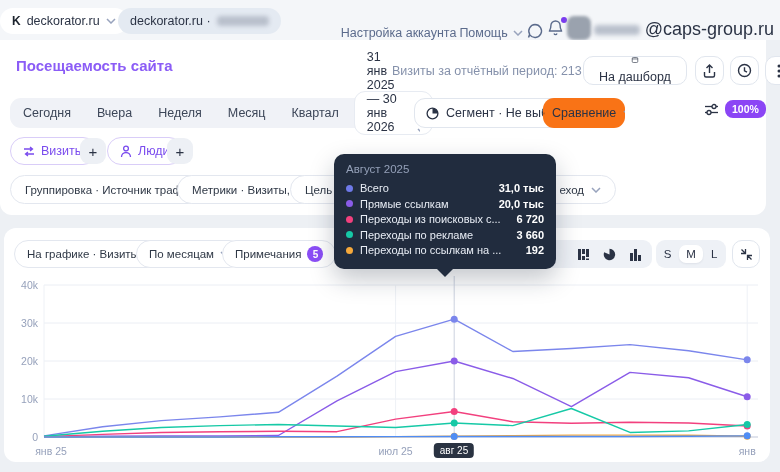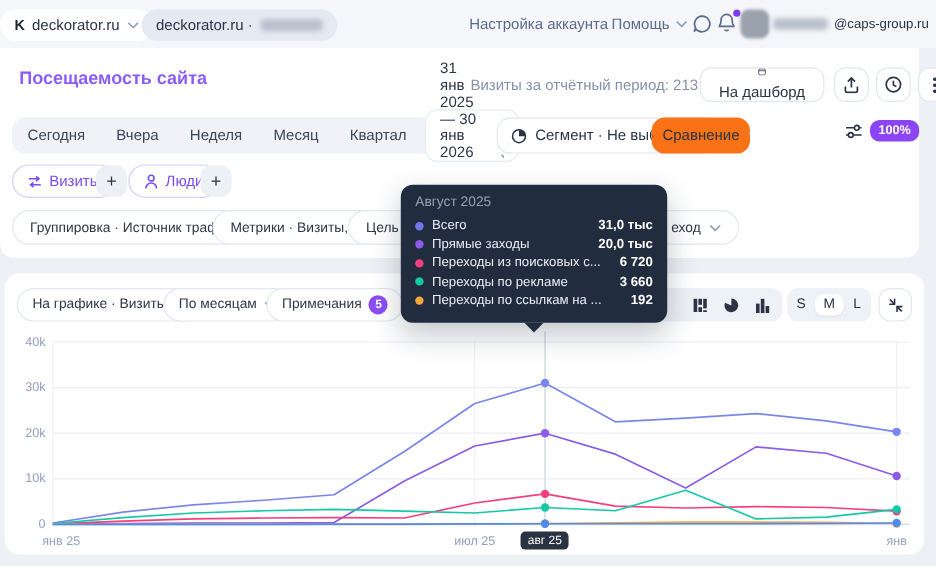--- a/index.html
+++ b/index.html
@@ -9,27 +9,27 @@
     font-family:"Liberation Sans", sans-serif;
     background:#edf0f4; color:#2b3345; font-size:13px;
   }
   .abs { position:absolute; }
   
   .topbar { top:0; left:0; width:780px; height:40px; background:#f4f6f9; }
   .tab-pill { top:8px; height:26px; border-radius:14px; display:flex; align-items:center; gap:6px; padding:0 12px; font-size:12.5px; color:#2b3345; }
   .tab-pill.active { left:0; background:#ffffff; }
   .tab-pill.second { left:118px; background:#e4eaf2; color:#3c4welcome556; }
   .favicon { font-weight:bold; font-size:12px; color:#1d242e; }
-  .topbar-right { top:0; right:6px; height:40px; display:flex; align-items:center; gap:3px; }
+  .topbar-right { top:0; right:6px; height:40px; display:flex; align-items:flex-end; gap:3px; }
   .top-link { color:#5b6b8c; font-size:12.5px; display:flex; align-items:center; gap:5px; }
   .blurblock { background:#b9c0cc; border-radius:4px; filter:blur(2px); }
   .avatar { width:24px; height:24px; border-radius:7px; background:#9aa2ae; filter:blur(1.5px); }
   .bell-wrap { position:relative; }
   .bell-dot { position:absolute; top:-2px; right:-3px; width:6px; height:6px; border-radius:50%; background:#7a3bf0; }
-  .email { color:#2b3345; font-size:11px; display:flex; align-items:center; gap:2px; }
+  .email { color:#2b3345; font-size:18px; display:flex; align-items:center; gap:2px; }
   
   .card1 { top:40px; left:0; width:766px; height:175px; background:#fff; border-radius:0 0 12px 12px; }
   .card2 { top:228px; left:4px; width:766px; height:234px; background:#fff; border-radius:12px; }
   
   .page-title { top:57px; left:16px; font-size:15px; font-weight:bold; color:#8b5cf6; }
   .period-info { top:64px; left:392px; font-size:12.5px; color:#8591ab; }
   .btn { background:#fff; border:1px solid #e1e6ee; border-radius:10px; display:flex; align-items:center; justify-content:center; gap:7px; color:#2b3345; cursor:pointer; }
   .dash-btn { top:56px; left:583px; width:104px; height:29px; font-size:12.5px;flex-direction:column; }
   .icon-btn { width:29px; height:29px; }
   
@@ -311,21 +311,21 @@
 
 <div class="abs tooltip">
   <div class="tt-title">Август 2025</div>
   <div class="tt-row">
       <span class="tt-dot" style="background: rgb(110, 121, 232);"></span>
       <span class="tt-label">Всего</span>
       <span class="tt-value">31,0 тыс</span>
     </div>
   <div class="tt-row">
       <span class="tt-dot" style="background: rgb(138, 92, 232);"></span>
-      <span class="tt-label">Прямые заходы</span>
+      <span class="tt-label">Прямые ссылкам</span>
       <span class="tt-value">20,0 тыс</span>
     </div>
   <div class="tt-row">
       <span class="tt-dot" style="background: rgb(242, 64, 126);"></span>
       <span class="tt-label">Переходы из поисковых с...</span>
       <span class="tt-value">6 720</span>
     </div>
   <div class="tt-row">
       <span class="tt-dot" style="background: rgb(22, 201, 166);"></span>
       <span class="tt-label">Переходы по рекламе</span>

